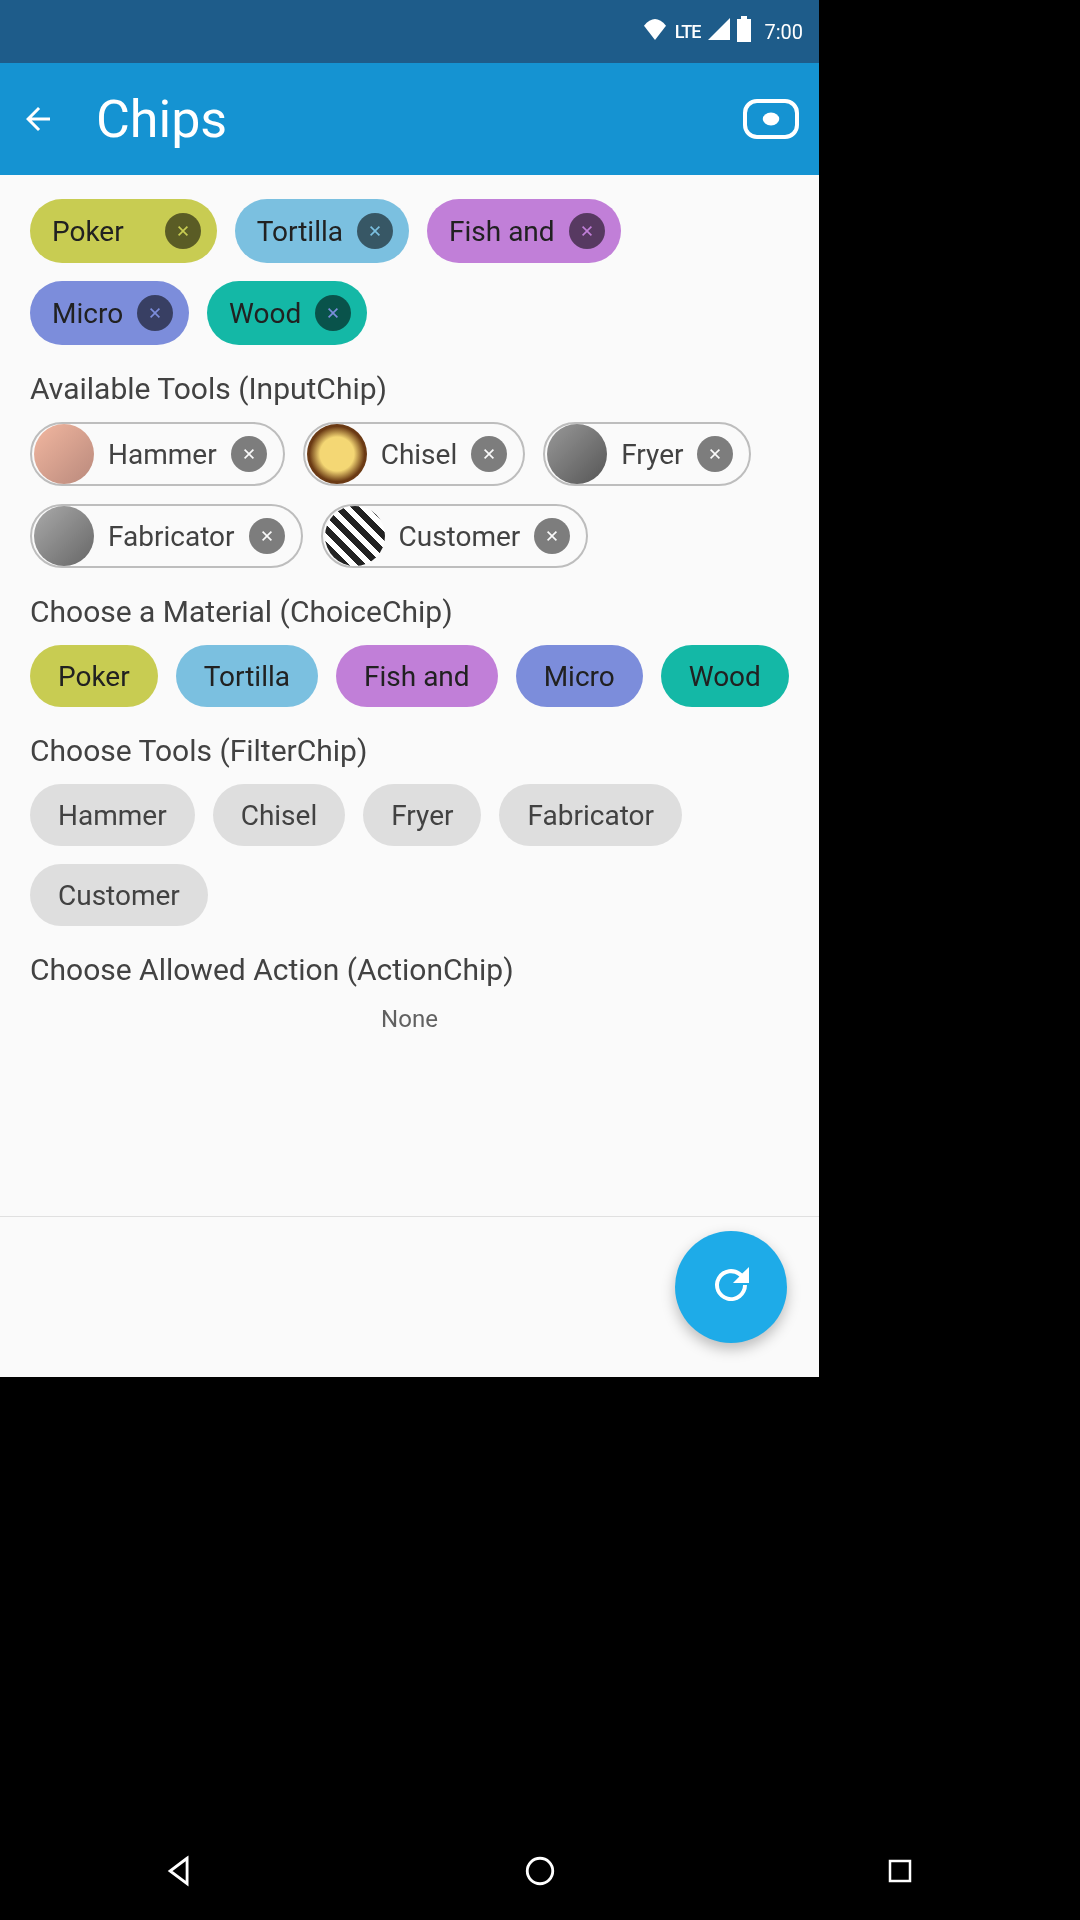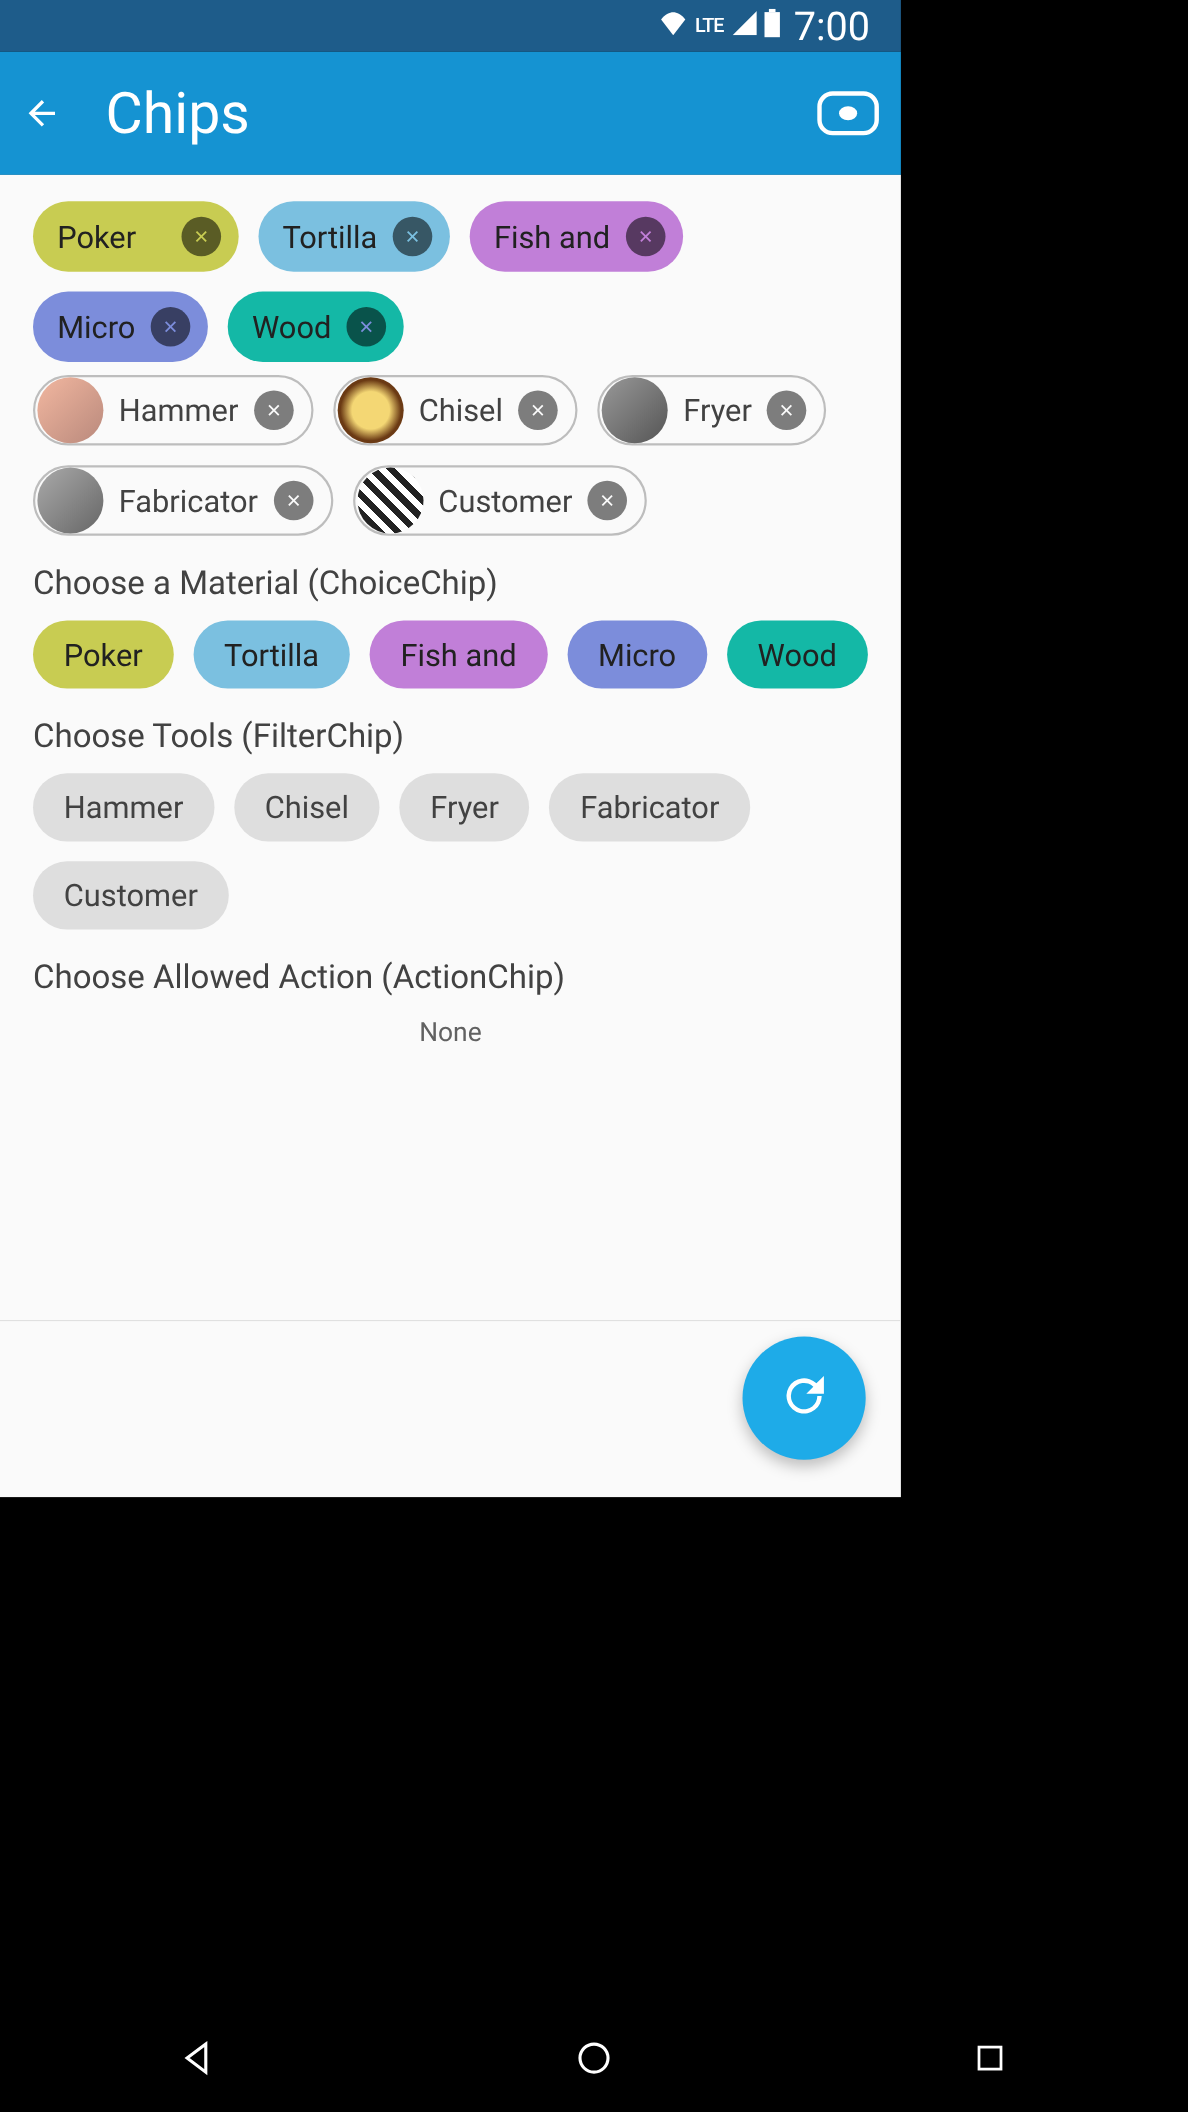--- a/index.html
+++ b/index.html
@@ -4,34 +4,34 @@
 <style>
   * { margin: 0; padding: 0; box-sizing: border-box; }
   body {
     width: 819px;
     height: 1460px;
     font-family: Roboto, sans-serif;
     background: #000;
     overflow: hidden;
   }
   .status-bar {
-    height: 47px;
+    height: 63px;
     background: #1e5c8a;
     display: flex;
     justify-content: flex-end;
     align-items: center;
-    padding-right: 28px;
+    padding-right: 16px;
     color: #fff;
   }
   .status-icons { display: flex; align-items: center; gap: 6px; font-size: 24px; }
   .wifi-icon { display:inline-block; }
   .lte-badge { font-size: 18px; font-weight: 500; letter-spacing: -1px; }
   .sig-icon { display:inline-block; }
   .batt-icon { display:inline-block; }
-  .clock { font-size: 36px; font-weight: 400; margin-left: 6px; }
+  .clock { font-size: 20px; font-weight: 400; margin-left: 6px; }
 
   .app-bar {
     height: 112px;
     background: #1593d2;
     display: flex;
     align-items: center;
     padding: 0 20px;
     color: #fff;
   }
   .back-arrow { width: 36px; height: 36px; display:flex; align-items:center; justify-content:center; }
@@ -245,20 +245,21 @@
     <div class="chip material-wood">
       <span class="label">Wood</span>
       <span class="close c-wood">
           <svg viewBox="0 0 24 24">
             <path d="M18 7.4 16.6 6 12 10.6 7.4 6 6 7.4 10.6 12 6 16.6 7.4 18 12 13.4 16.6 18 18 16.6 13.4 12z"></path>
           </svg>
         </span>
     </div>
   </div>
 
+  <div class="section-title">Available Tools (InputChip)</div>
   <div class="chip-row">
     <div class="chip input-chip avatar-chip">
       <span class="avatar av-hammer"></span>
       <span class="label">Hammer</span>
       <span class="close">
           <svg viewBox="0 0 24 24">
             <path d="M18 7.4 16.6 6 12 10.6 7.4 6 6 7.4 10.6 12 6 16.6 7.4 18 12 13.4 16.6 18 18 16.6 13.4 12z"></path>
           </svg>
         </span>
     </div>

